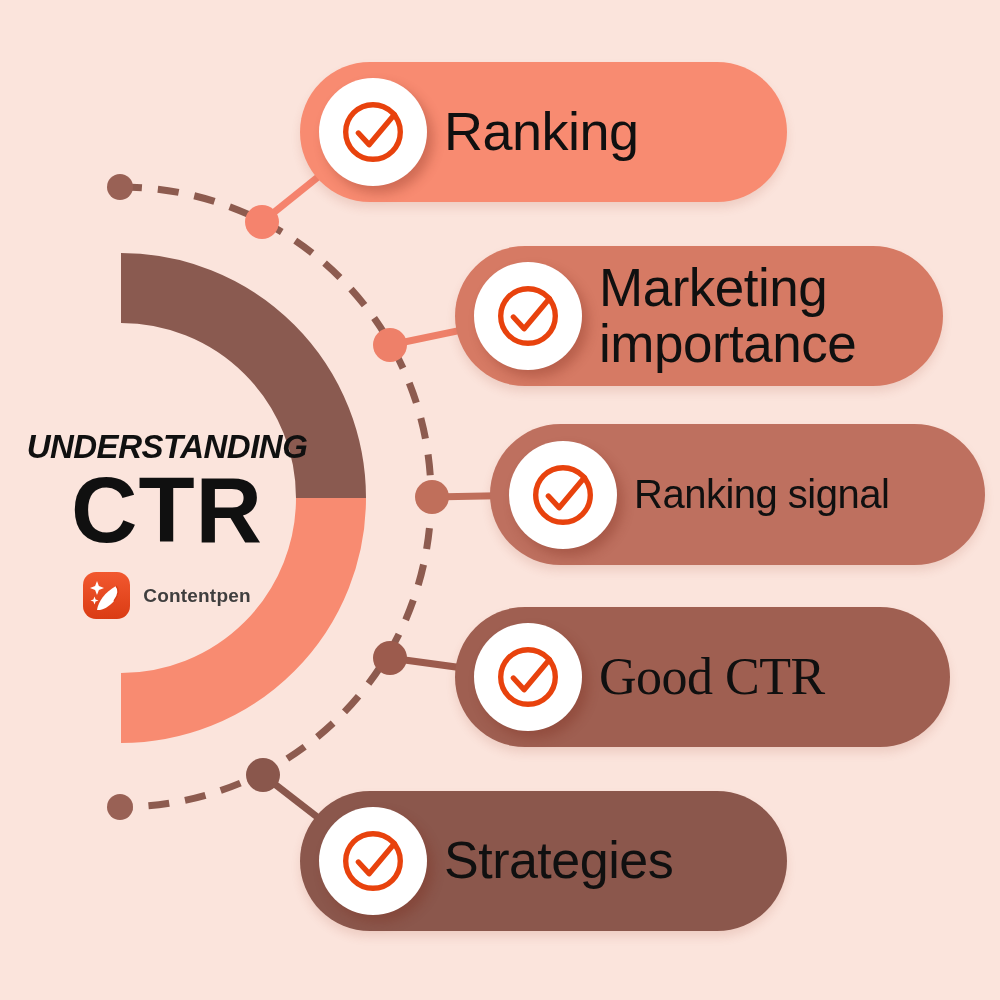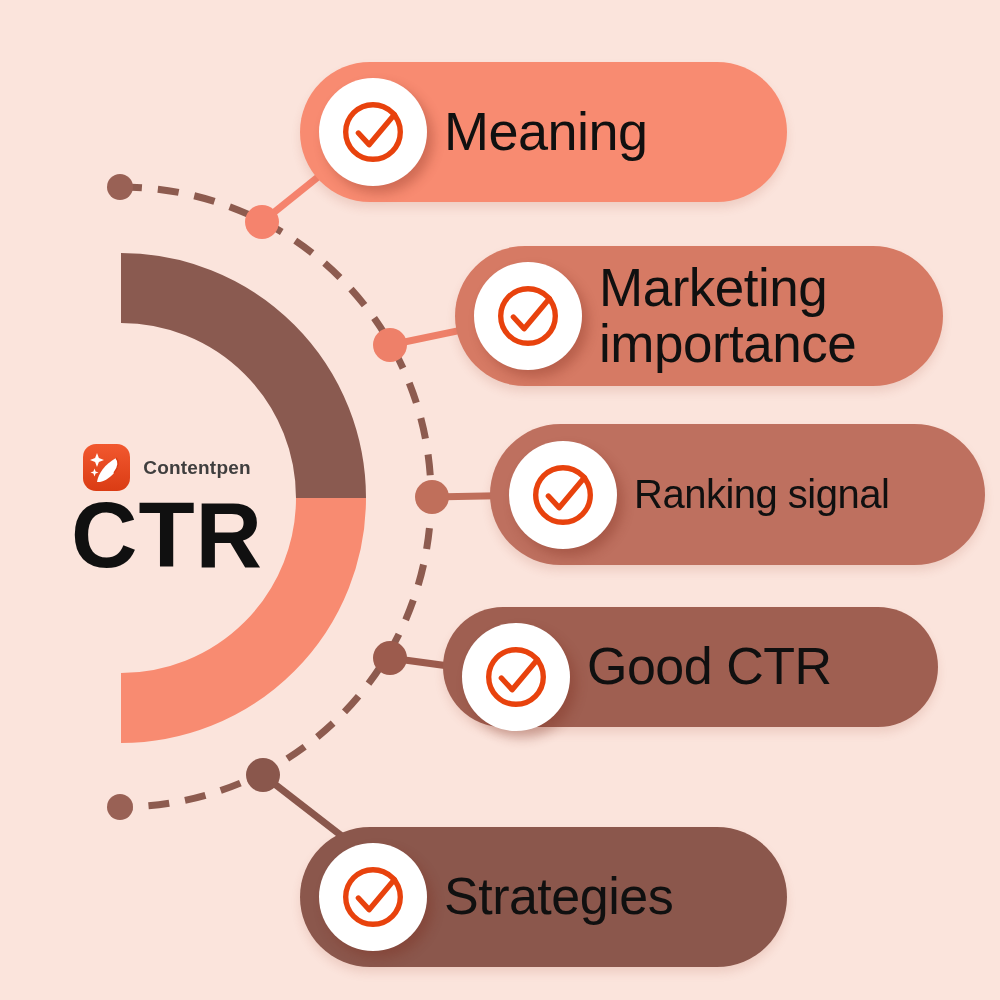--- a/index.html
+++ b/index.html
@@ -52,79 +52,80 @@
       <line x1="390" y1="658" x2="529" y2="677" stroke="#9c5b4d" stroke-width="7"></line>
       <line x1="263" y1="775" x2="374" y2="861" stroke="#8a574c" stroke-width="7"></line>
       <circle cx="262" cy="222" r="17" fill="#f5836d"></circle>
       <circle cx="390" cy="345" r="17" fill="#ee8069"></circle>
       <circle cx="432" cy="497" r="17" fill="#c06f5b"></circle>
       <circle cx="390" cy="658" r="17" fill="#9c5b4d"></circle>
       <circle cx="263" cy="775" r="17" fill="#8a574c"></circle>
     </svg>
 
   <div id="title-block">
+    <div id="title-eyebrow">UNDERSTANDING</div>
+    <div id="title-main">CTR</div>
     <div id="brand-row">
       <div id="brand-logo">
         <svg width="47" height="47" viewBox="0 0 47 47">
           <defs>
             <linearGradient id="lg" x1="0" y1="0" x2="0" y2="1">
               <stop offset="0" id="lg-top" stop-color="#f2582f"></stop>
               <stop offset="1" id="lg-bot" stop-color="#da3c14"></stop>
             </linearGradient>
           </defs>
           <rect x="0" y="0" width="47" height="47" rx="13" fill="url(#lg)"></rect>
           <path d="M14 9 L15.9 14.1 L21 16 L15.9 17.9 L14 23 L12.1 17.9 L7 16 L12.1 14.1 Z" fill="#ffffff"></path>
           <path d="M11.5 24.5 L12.6 27.4 L15.5 28.5 L12.6 29.6 L11.5 32.5 L10.4 29.6 L7.5 28.5 L10.4 27.4 Z" fill="#ffffff"></path>
           <path d="M14 38 C15 30 22 20 33 14 C36 17 36 23 31 29 C26 35 19 38.5 14 38 Z" fill="#ffffff"></path>
           <path d="M33 14 C36 17 36 23 31 29" fill="none" stroke="#da3c14" stroke-width="1.4"></path>
         </svg>
       </div>
       <div id="brand-name">Contentpen</div>
     </div>
-    <div id="title-main">CTR</div>
   </div>
 
   <div id="pills">
       <div class="pill" style="left: 300px; top: 62px; width: 487px; height: 140px; background: rgb(248, 139, 113);">
         <div class="check-badge" style="left: 19px; top: 16px;">
           <svg width="78" height="78" viewBox="0 0 80 80">
        <circle cx="40" cy="40" r="28" fill="none" stroke="#e8420d" stroke-width="5.5"></circle>
        <path d="M25 41 L36 53 L62 22" fill="none" stroke="#e8420d" stroke-width="5.5" stroke-linecap="round" stroke-linejoin="round"></path>
      </svg>
         </div>
-        <div class="pill-label" style="margin-left: 144px; margin-right: 30px; font-size: 54px;">Meaning</div>
+        <div class="pill-label" style="margin-left: 144px; margin-right: 30px; font-size: 54px;">Ranking</div>
       </div>
       <div class="pill" style="left: 455px; top: 246px; width: 488px; height: 140px; background: rgb(214, 122, 100);">
         <div class="check-badge" style="left: 19px; top: 16px;">
           <svg width="78" height="78" viewBox="0 0 80 80">
        <circle cx="40" cy="40" r="28" fill="none" stroke="#e8420d" stroke-width="5.5"></circle>
        <path d="M25 41 L36 53 L62 22" fill="none" stroke="#e8420d" stroke-width="5.5" stroke-linecap="round" stroke-linejoin="round"></path>
      </svg>
         </div>
         <div class="pill-label" style="margin-left: 144px; margin-right: 30px; font-size: 53px;">Marketing importance</div>
       </div>
       <div class="pill" style="left: 490px; top: 424px; width: 495px; height: 141px; background: rgb(190, 112, 95);">
         <div class="check-badge" style="left: 19px; top: 16.5px;">
           <svg width="78" height="78" viewBox="0 0 80 80">
        <circle cx="40" cy="40" r="28" fill="none" stroke="#e8420d" stroke-width="5.5"></circle>
        <path d="M25 41 L36 53 L62 22" fill="none" stroke="#e8420d" stroke-width="5.5" stroke-linecap="round" stroke-linejoin="round"></path>
      </svg>
         </div>
         <div class="pill-label" style="margin-left: 144px; margin-right: 30px; font-size: 40px;">Ranking signal</div>
       </div>
-      <div class="pill" style="left: 443px; top: 607px; width: 495px; height: 120px; background: rgb(159, 95, 81);">
+      <div class="pill" style="left: 455px; top: 607px; width: 495px; height: 140px; background: rgb(159, 95, 81); font-family: Liberation Serif, serif;">
         <div class="check-badge" style="left: 19px; top: 16px;">
           <svg width="78" height="78" viewBox="0 0 80 80">
        <circle cx="40" cy="40" r="28" fill="none" stroke="#e8420d" stroke-width="5.5"></circle>
        <path d="M25 41 L36 53 L62 22" fill="none" stroke="#e8420d" stroke-width="5.5" stroke-linecap="round" stroke-linejoin="round"></path>
      </svg>
         </div>
         <div class="pill-label" style="margin-left: 144px; margin-right: 30px; font-size: 52px;">Good CTR</div>
       </div>
-      <div class="pill" style="left: 300px; top: 791px; width: 487px; height: 140px; background: rgb(139, 87, 76); margin-top: 36px;">
+      <div class="pill" style="left: 300px; top: 791px; width: 487px; height: 140px; background: rgb(139, 87, 76);">
         <div class="check-badge" style="left: 19px; top: 16px;">
           <svg width="78" height="78" viewBox="0 0 80 80">
        <circle cx="40" cy="40" r="28" fill="none" stroke="#e8420d" stroke-width="5.5"></circle>
        <path d="M25 41 L36 53 L62 22" fill="none" stroke="#e8420d" stroke-width="5.5" stroke-linecap="round" stroke-linejoin="round"></path>
      </svg>
         </div>
         <div class="pill-label" style="margin-left: 144px; margin-right: 30px; font-size: 52px;">Strategies</div>
       </div>
     </div>
 </div>

